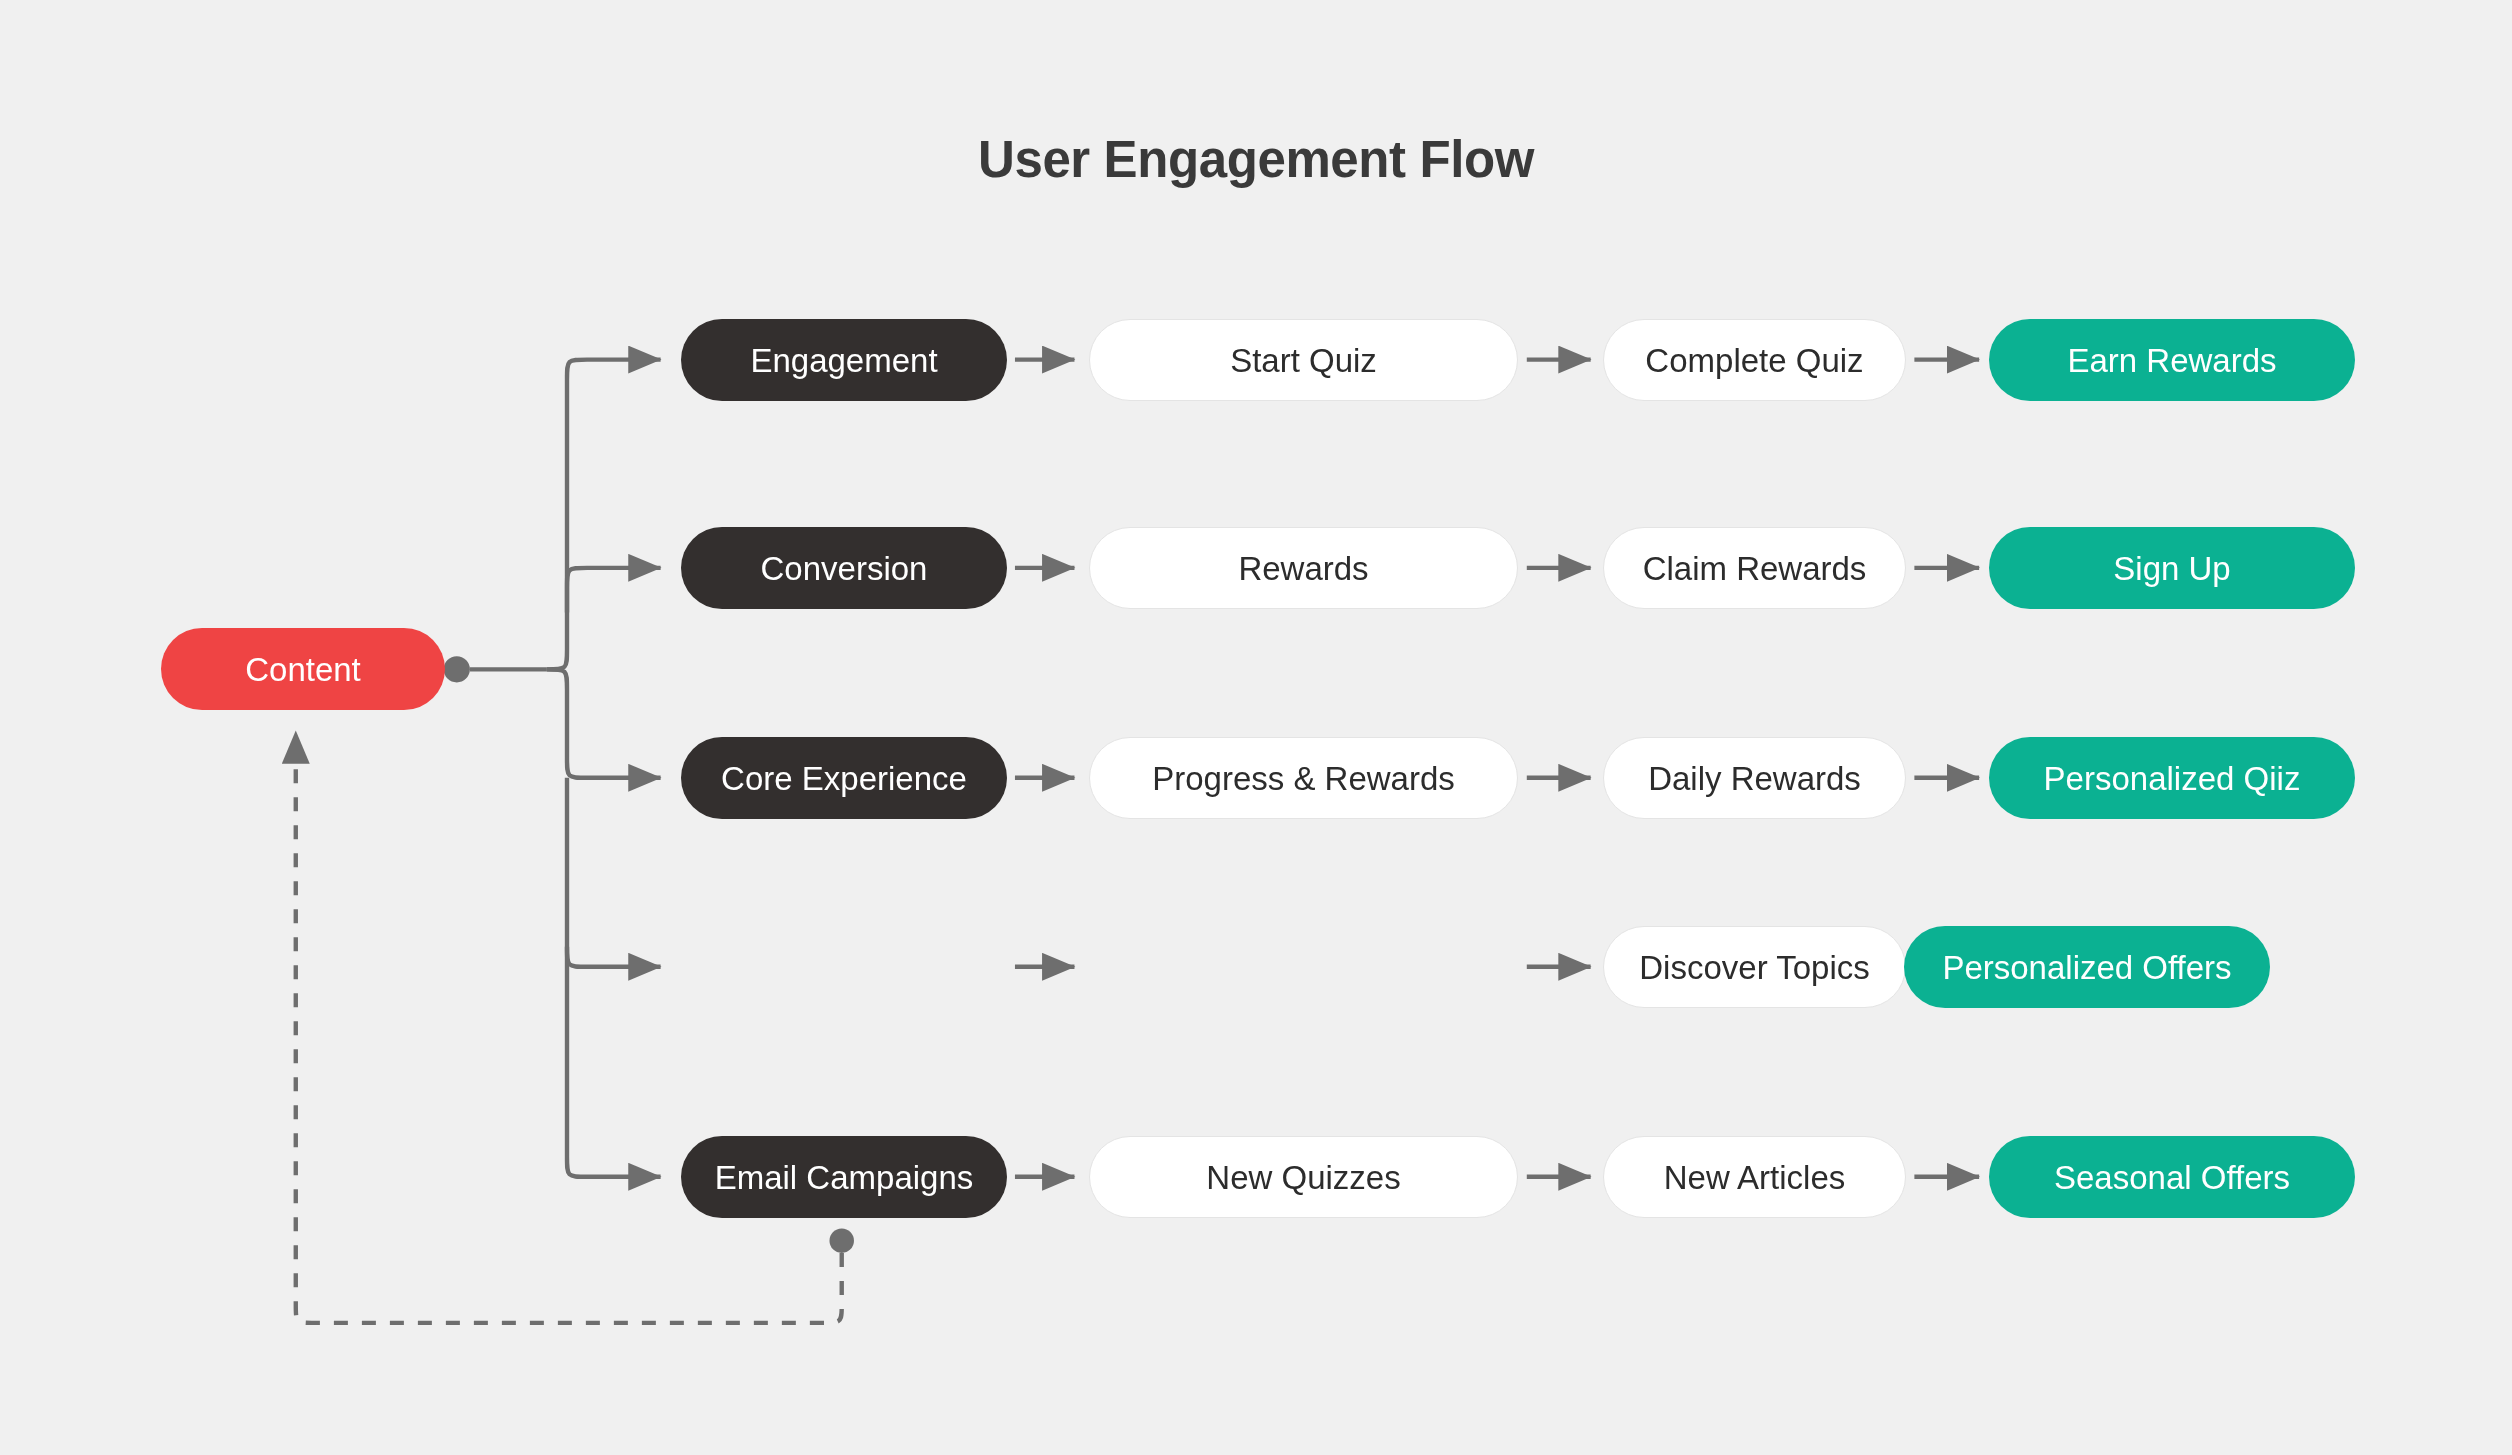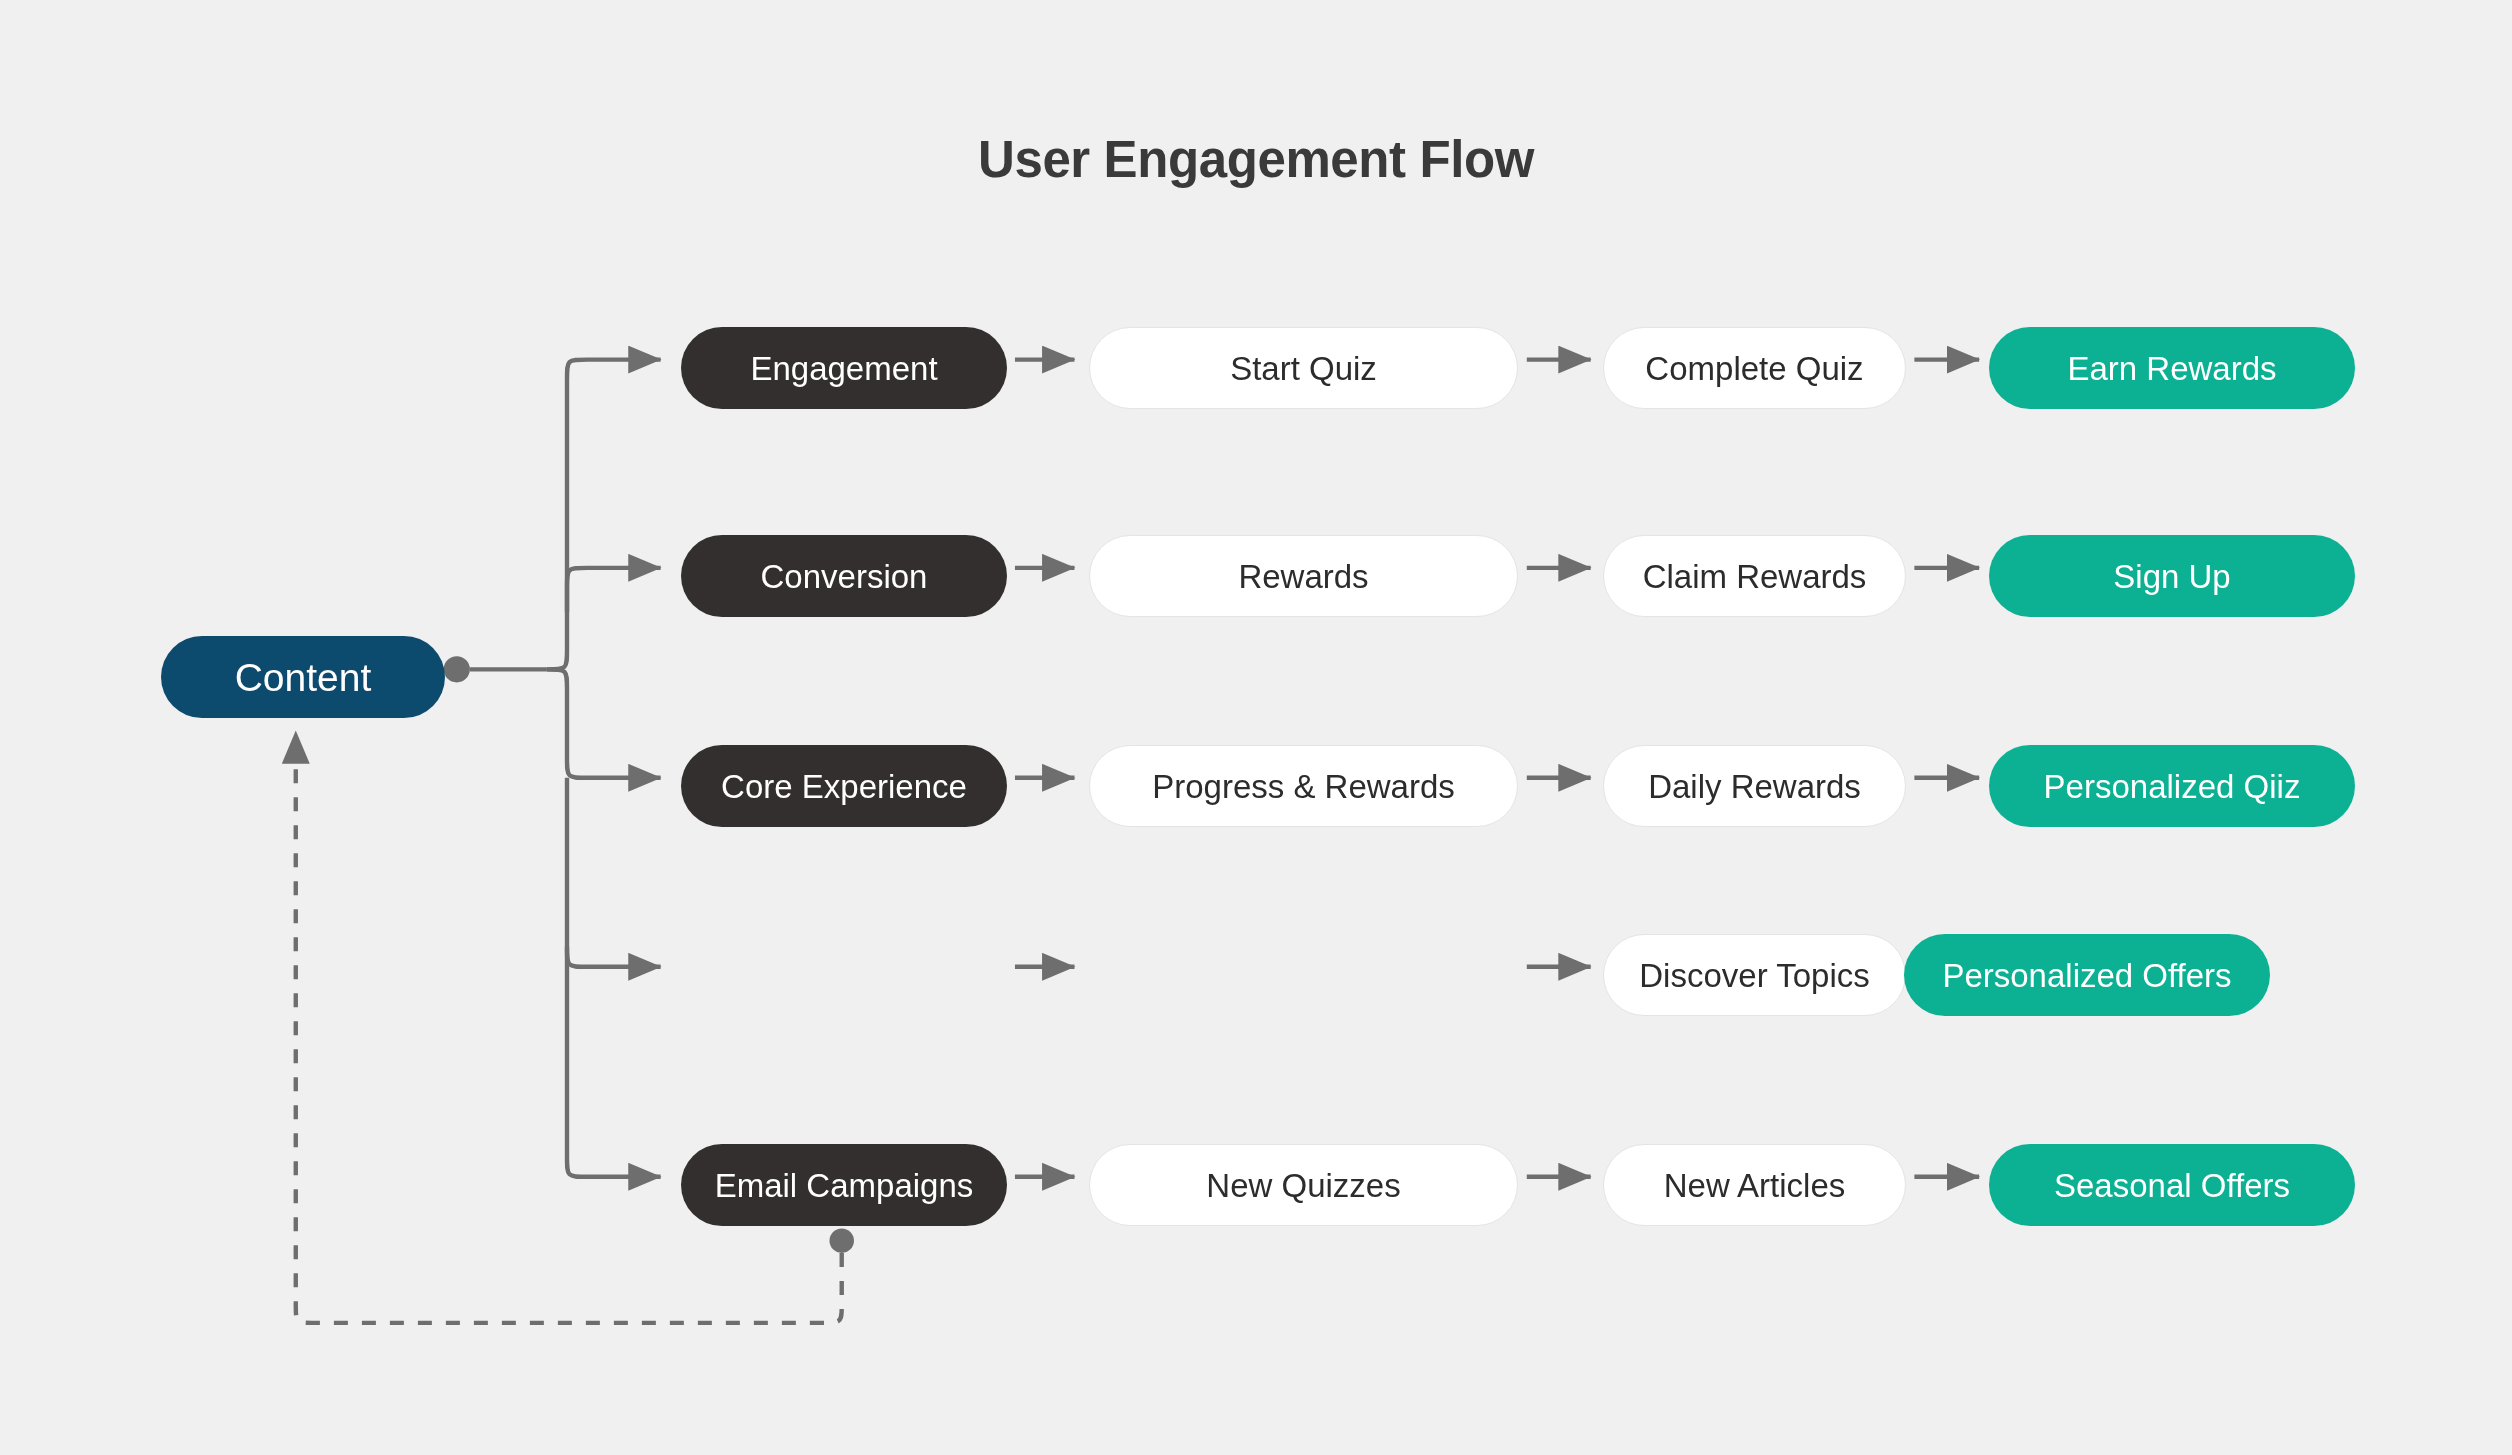--- a/index.html
+++ b/index.html
@@ -48,27 +48,26 @@
     position: absolute;
     display: flex;
     align-items: center;
     justify-content: center;
     border-radius: 874px;
     font-size: 33px;
     line-height: 1;
     white-space: nowrap;
     text-align: right;
     padding: 0 12.3px;
-    margin-top: 8px;
   }
 
   .node.root {
-    background: #0c4a6e;
+    background: #ef4444;
     color: #ffffff;
-    font-size: 39px;
+    font-size: 33px;
   }
 
   .node.cat {
     background: #332f2e;
     color: #ffffff;
   }
 
   .node.step {
     background: #ffffff;
     color: #2c2c2c;

